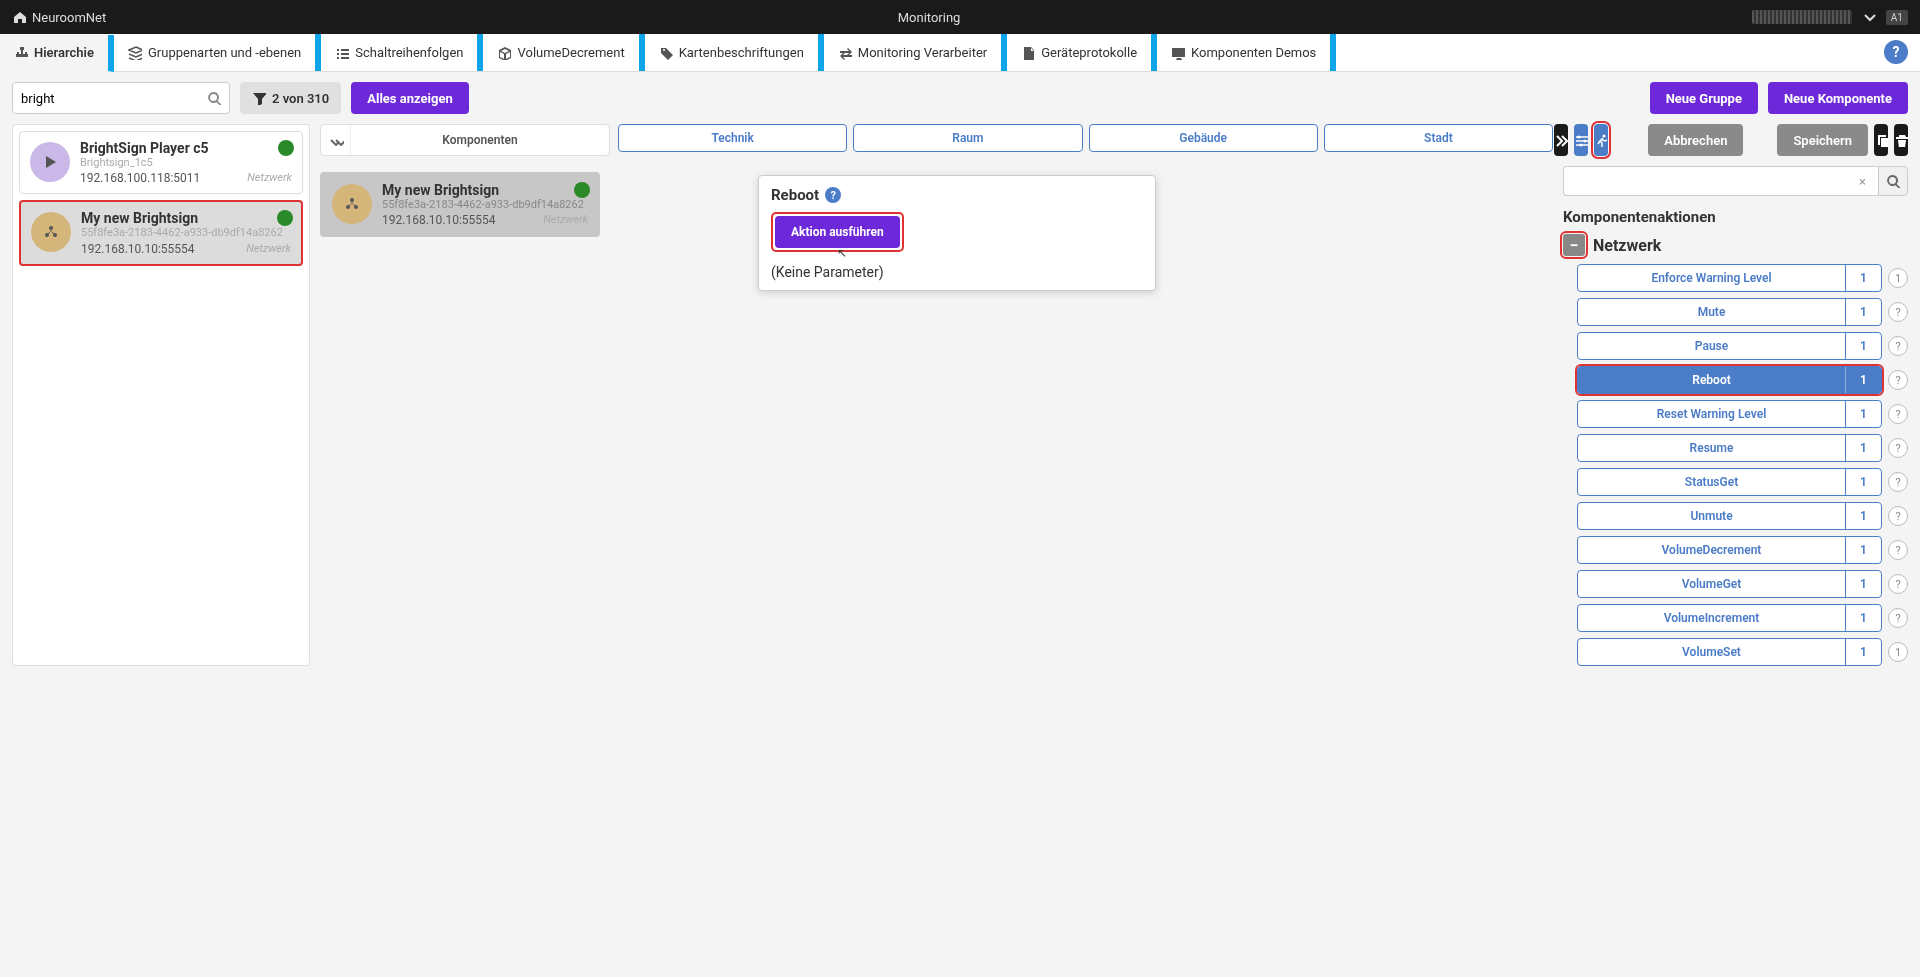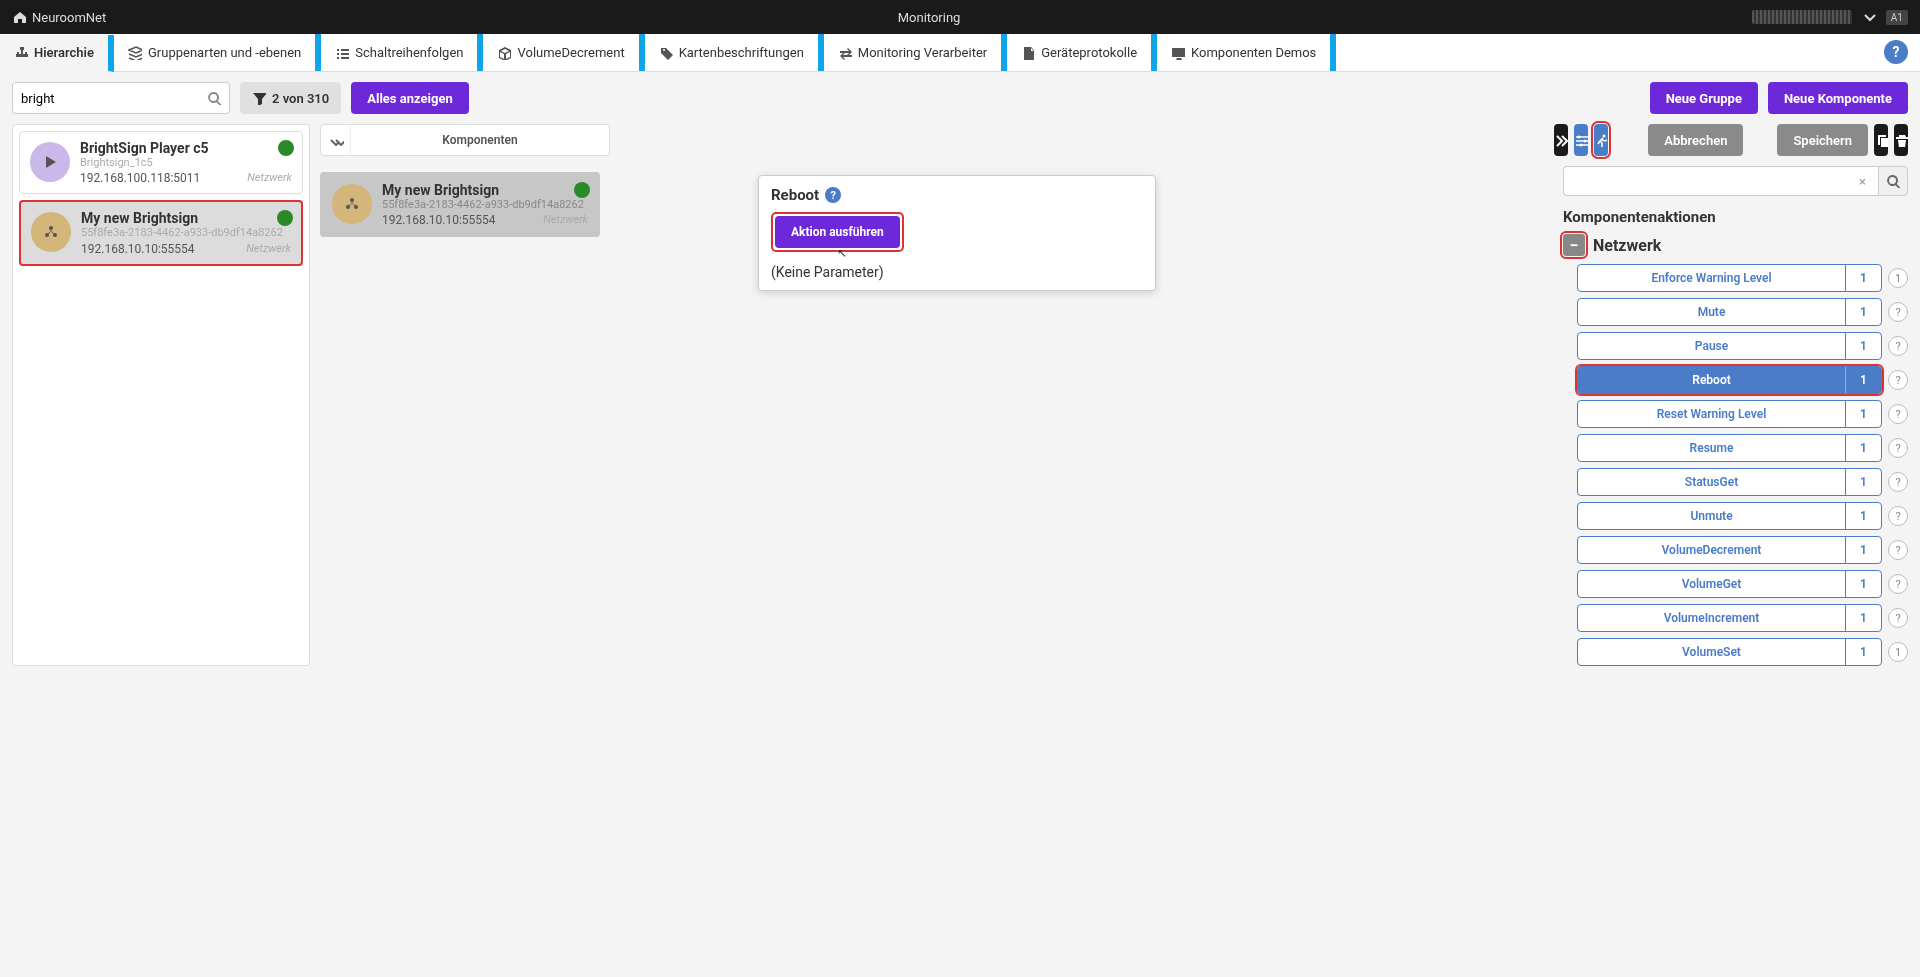--- a/index.html
+++ b/index.html
@@ -300,20 +300,26 @@
         <div class="expand">
           <svg class="ficon" style="width:11px;height:11px">
               <use href="#i-chevdown"></use>
             </svg>
           <svg class="ficon" style="width:11px;height:11px;margin-left:-6px">
               <use href="#i-chevdown"></use>
             </svg>
         </div>
         <div class="label">Komponenten</div>
       </div>
+      <div class="pillrow" id="pillrow" style="flex:1;margin-bottom:0;">
+          <div class="pill">Technik</div>
+          <div class="pill">Raum</div>
+          <div class="pill">Gebäude</div>
+          <div class="pill">Stadt</div>
+        </div>
     </div>
     <div style="height:8px"></div>
     <div class="midcard">
       <div class="devicon tan">
         <svg class="ficon16">
             <use href="#i-nodes"></use>
           </svg>
       </div>
       <div class="devinfo">
         <div class="devtitle">My new Brightsign</div>

